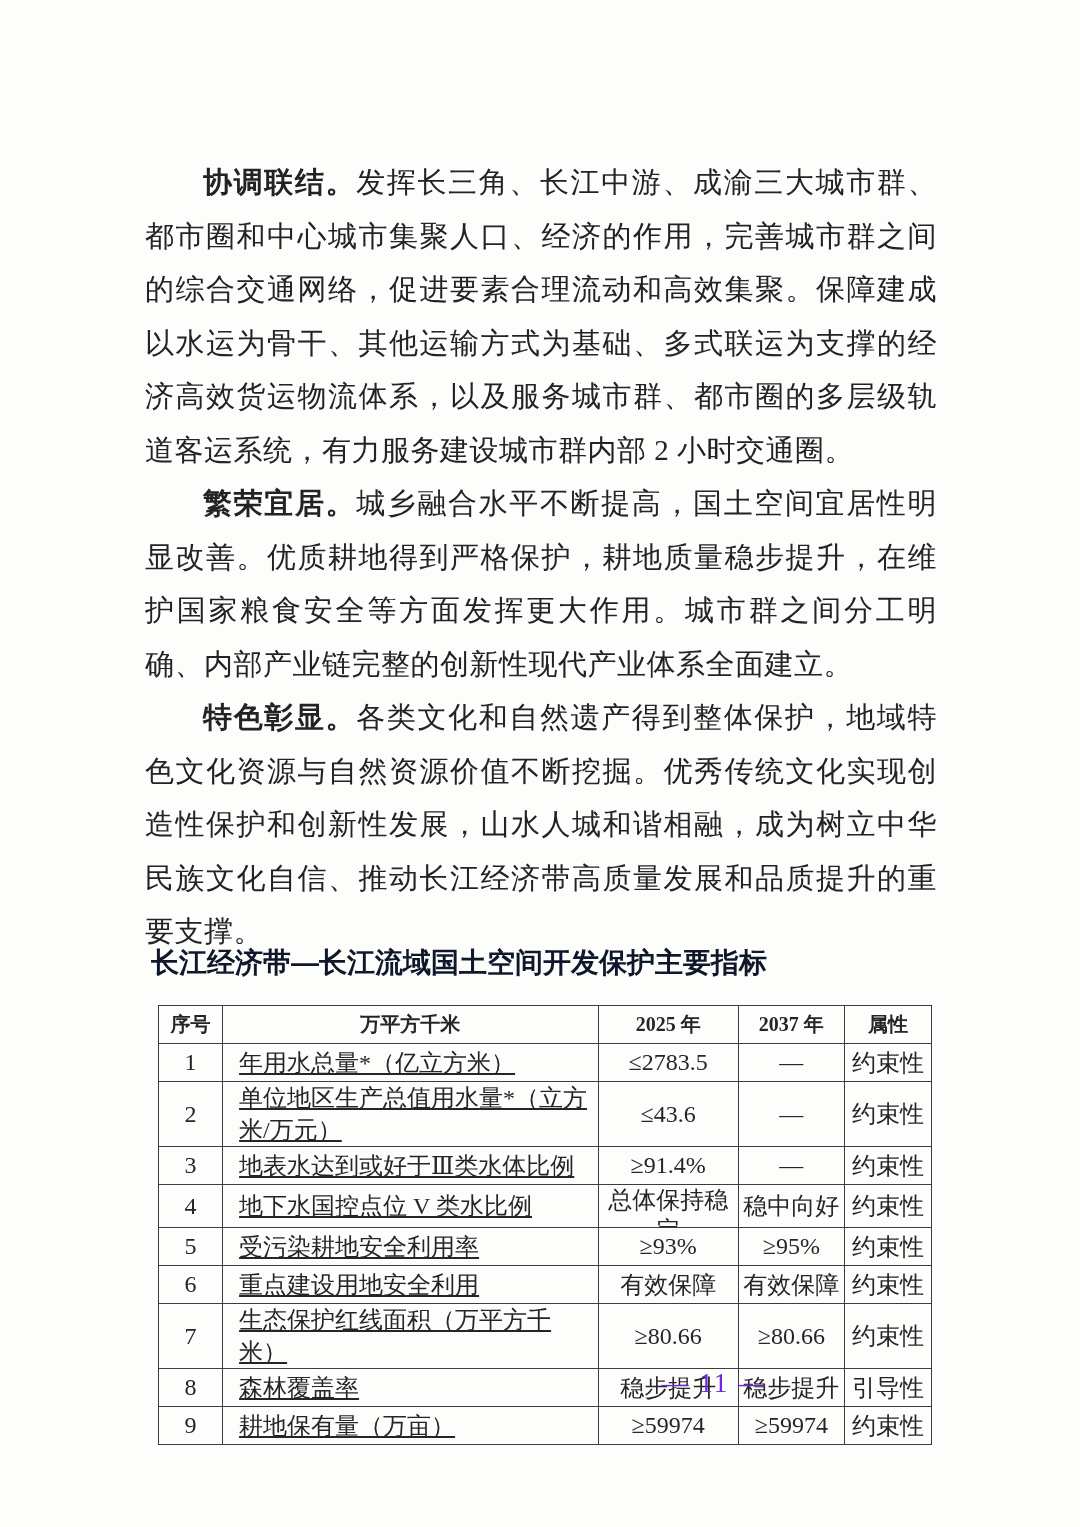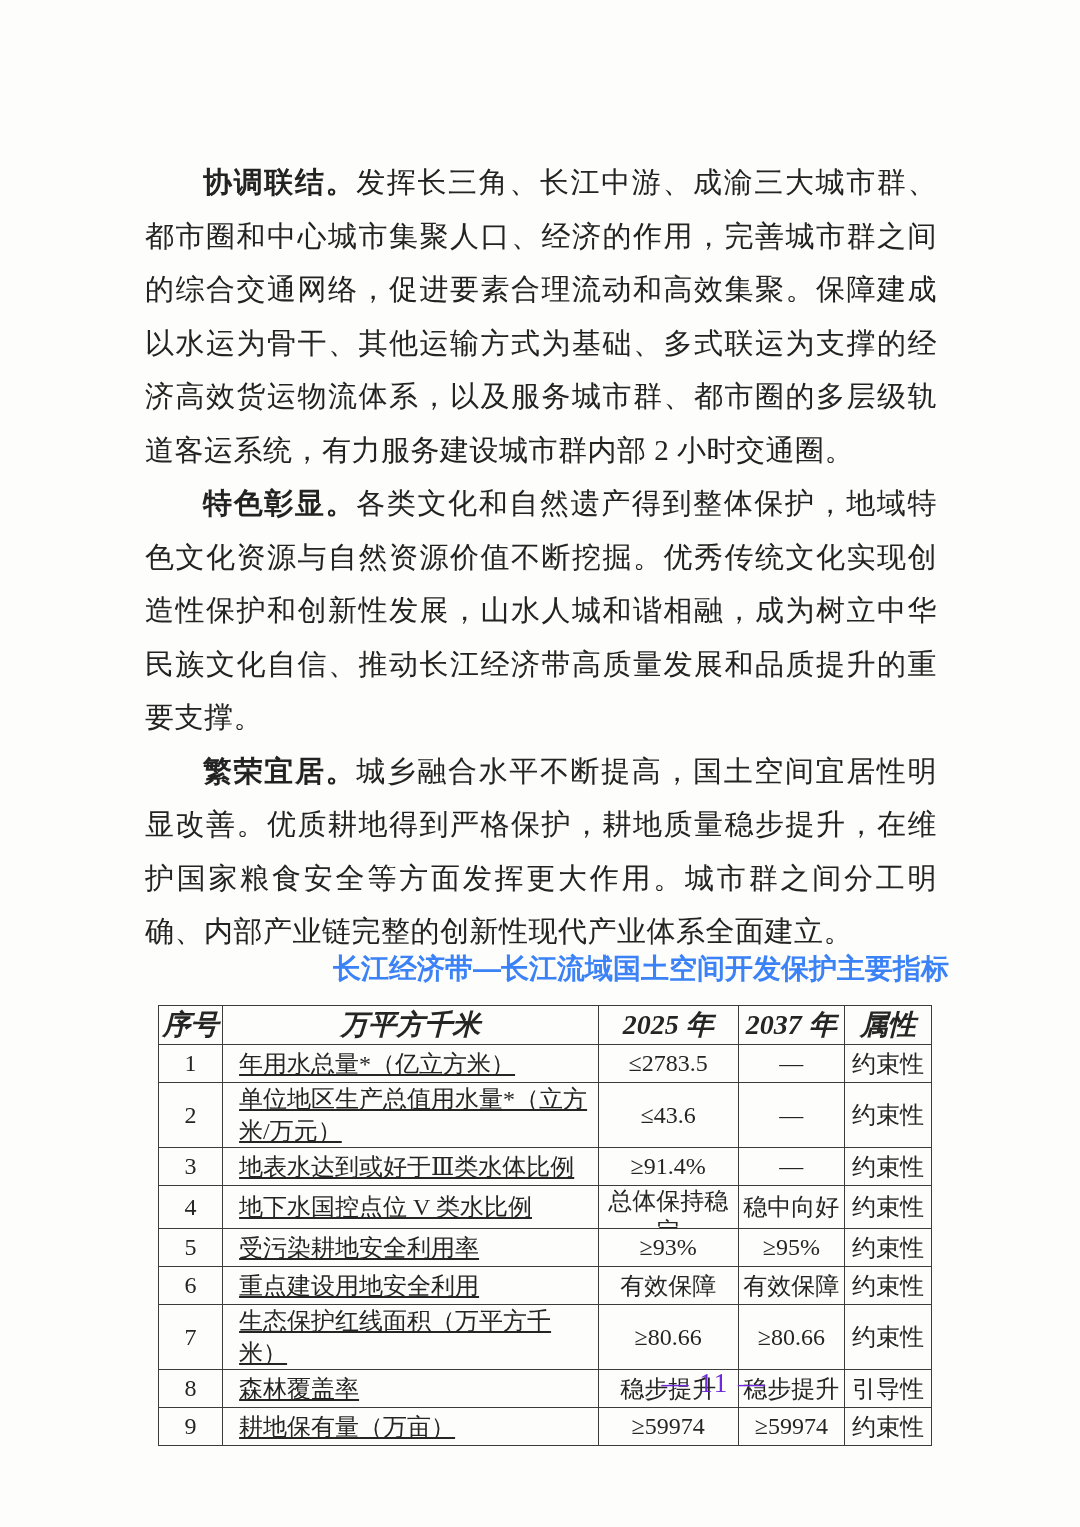--- a/index.html
+++ b/index.html
@@ -22,48 +22,48 @@
   .para {
     margin: 0;
     font-size: 29px;
     line-height: 53.5px;
     text-align: justify;
     text-indent: 2em;
     letter-spacing: 0.5px;
   }
   .para .lead { font-weight: bold; }
   .table-title {
-    margin: 12px;
+    margin: 6px;
     position: absolute;
     left: 145px; top: 938px;
     width: 792px;
-    text-align: right;
+    text-align: left;
     font-family: "Liberation Sans", "DejaVu Sans", sans-serif;
     font-size: 28px;
     font-weight: bold;
-    color: #3b82f6;
+    color: #0f172a;
   }
   table.indicators {
     position: absolute;
     left: 158px; top: 1005px;
     width: 774px;
     border-collapse: collapse;
     table-layout: fixed;
     font-size: 24px;
     color: #252525;
   }
   table.indicators th, table.indicators td {
     border: 1.6px solid #3c3c3c;
     height: 37px;
     padding: 0 2px;
     text-align: center;
     vertical-align: middle;
     overflow: hidden;
   }
-  table.indicators th { font-weight: bold; font-size: 28px; font-style: italic; }
+  table.indicators th { font-weight: bold; font-size: 20px; }
   table.indicators td.indicator {
     text-align: left;
     padding-left: 16px;
     text-decoration: underline;
   }
   td .cell {
     max-height: 42px;
     overflow: hidden;
     line-height: 30px;
   }
@@ -76,22 +76,22 @@
     color: #6d28d9;
   }
 </style>
 </head>
 <body>
 
 <div class="page">
 
   <div class="content">
     <p class="para"><span class="lead">协调联结。</span><span>发挥长三角、长江中游、成渝三大城市群、都市圈和中心城市集聚人口、经济的作用，完善城市群之间的综合交通网络，促进要素合理流动和高效集聚。保障建成以水运为骨干、其他运输方式为基础、多式联运为支撑的经济高效货运物流体系，以及服务城市群、都市圈的多层级轨道客运系统，有力服务建设城市群内部 2 小时交通圈。</span></p>
+    <p class="para"><span class="lead">繁荣宜居。</span><span>城乡融合水平不断提高，国土空间宜居性明显改善。优质耕地得到严格保护，耕地质量稳步提升，在维护国家粮食安全等方面发挥更大作用。城市群之间分工明确、内部产业链完整的创新性现代产业体系全面建立。</span></p>
     <p class="para"><span class="lead">特色彰显。</span><span>各类文化和自然遗产得到整体保护，地域特色文化资源与自然资源价值不断挖掘。优秀传统文化实现创造性保护和创新性发展，山水人城和谐相融，成为树立中华民族文化自信、推动长江经济带高质量发展和品质提升的重要支撑。</span></p>
-    <p class="para"><span class="lead">繁荣宜居。</span><span>城乡融合水平不断提高，国土空间宜居性明显改善。优质耕地得到严格保护，耕地质量稳步提升，在维护国家粮食安全等方面发挥更大作用。城市群之间分工明确、内部产业链完整的创新性现代产业体系全面建立。</span></p>
   </div>
 
   <h2 class="table-title">长江经济带—长江流域国土空间开发保护主要指标</h2>
 
   <table class="indicators">
     <colgroup>
       <col style="width:64px">
       <col style="width:375px">
       <col style="width:140px">
       <col style="width:106px">

